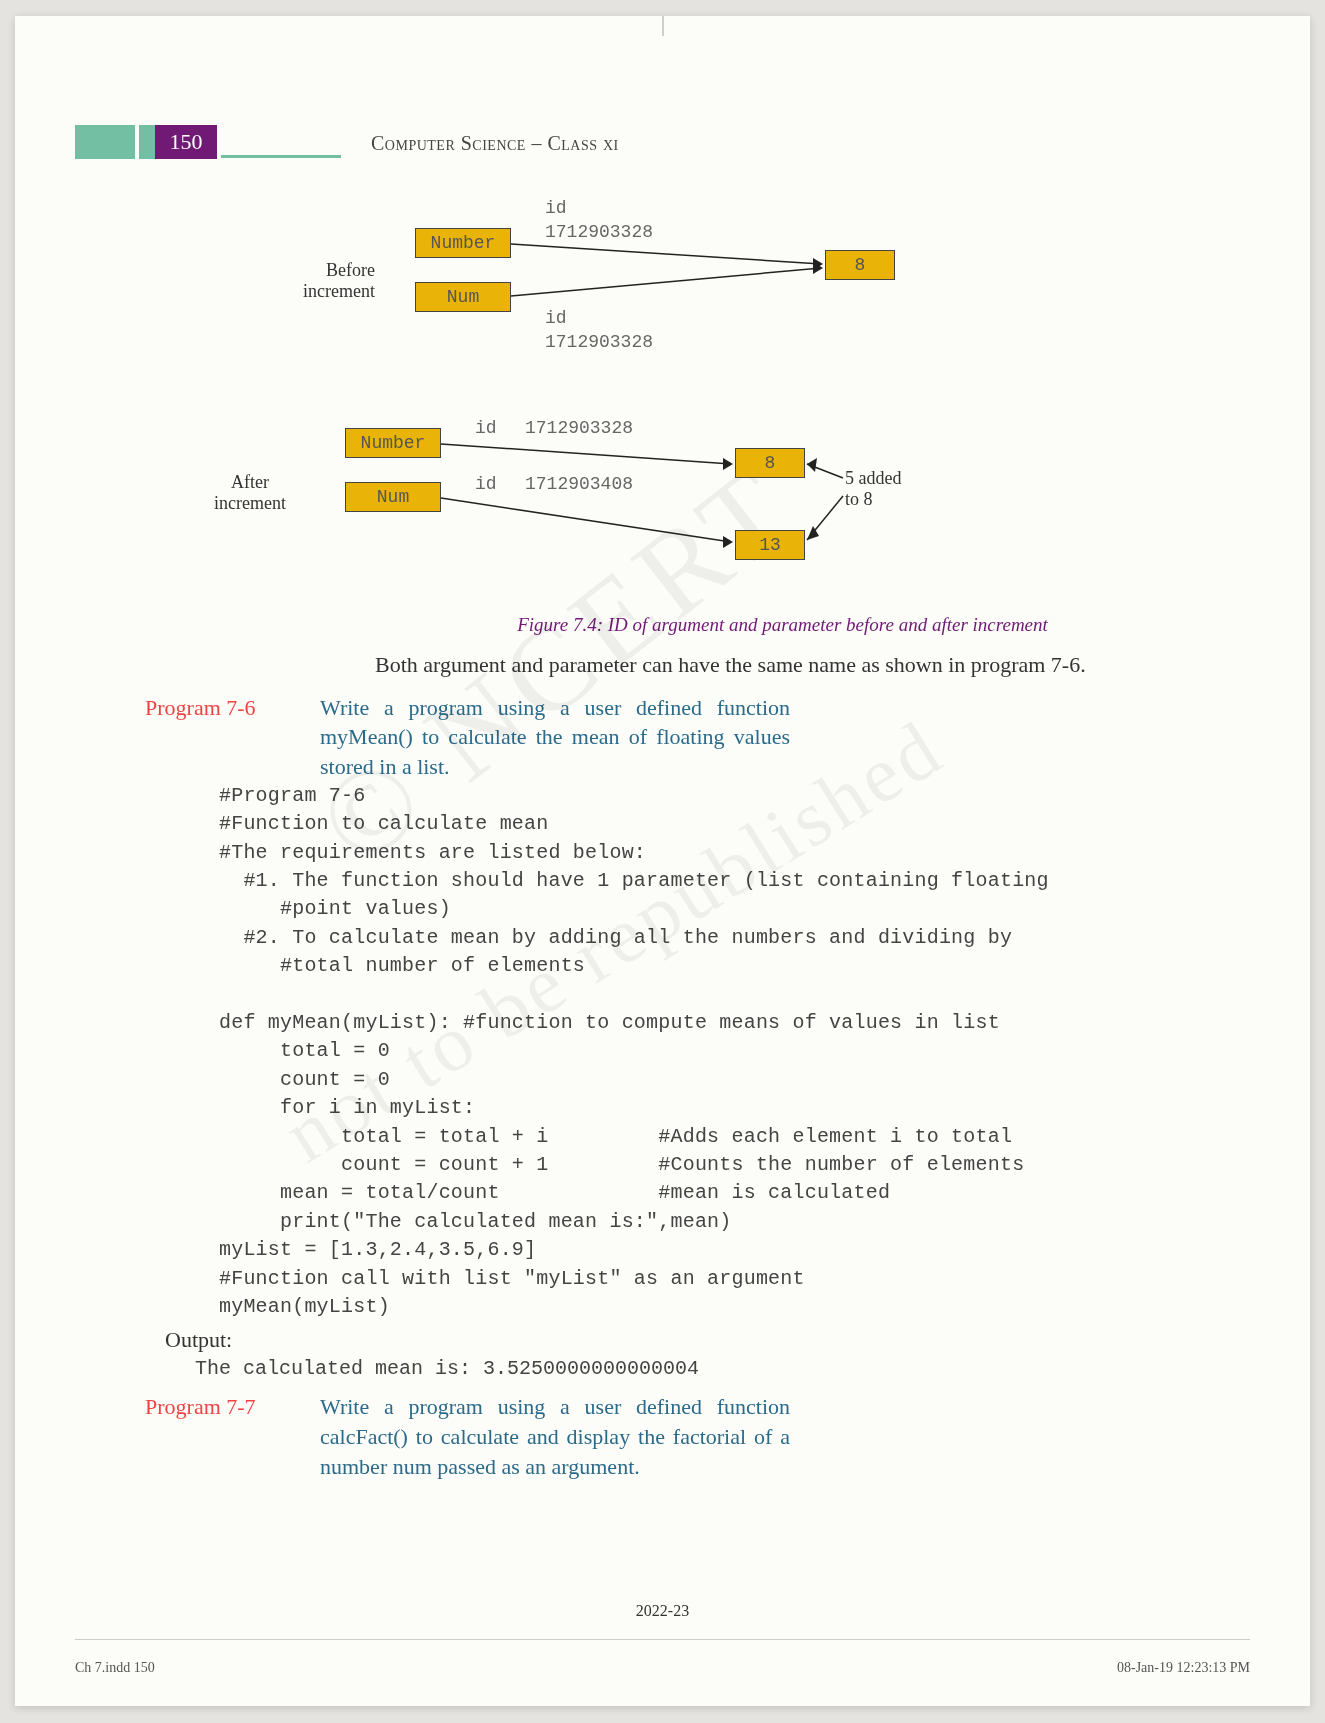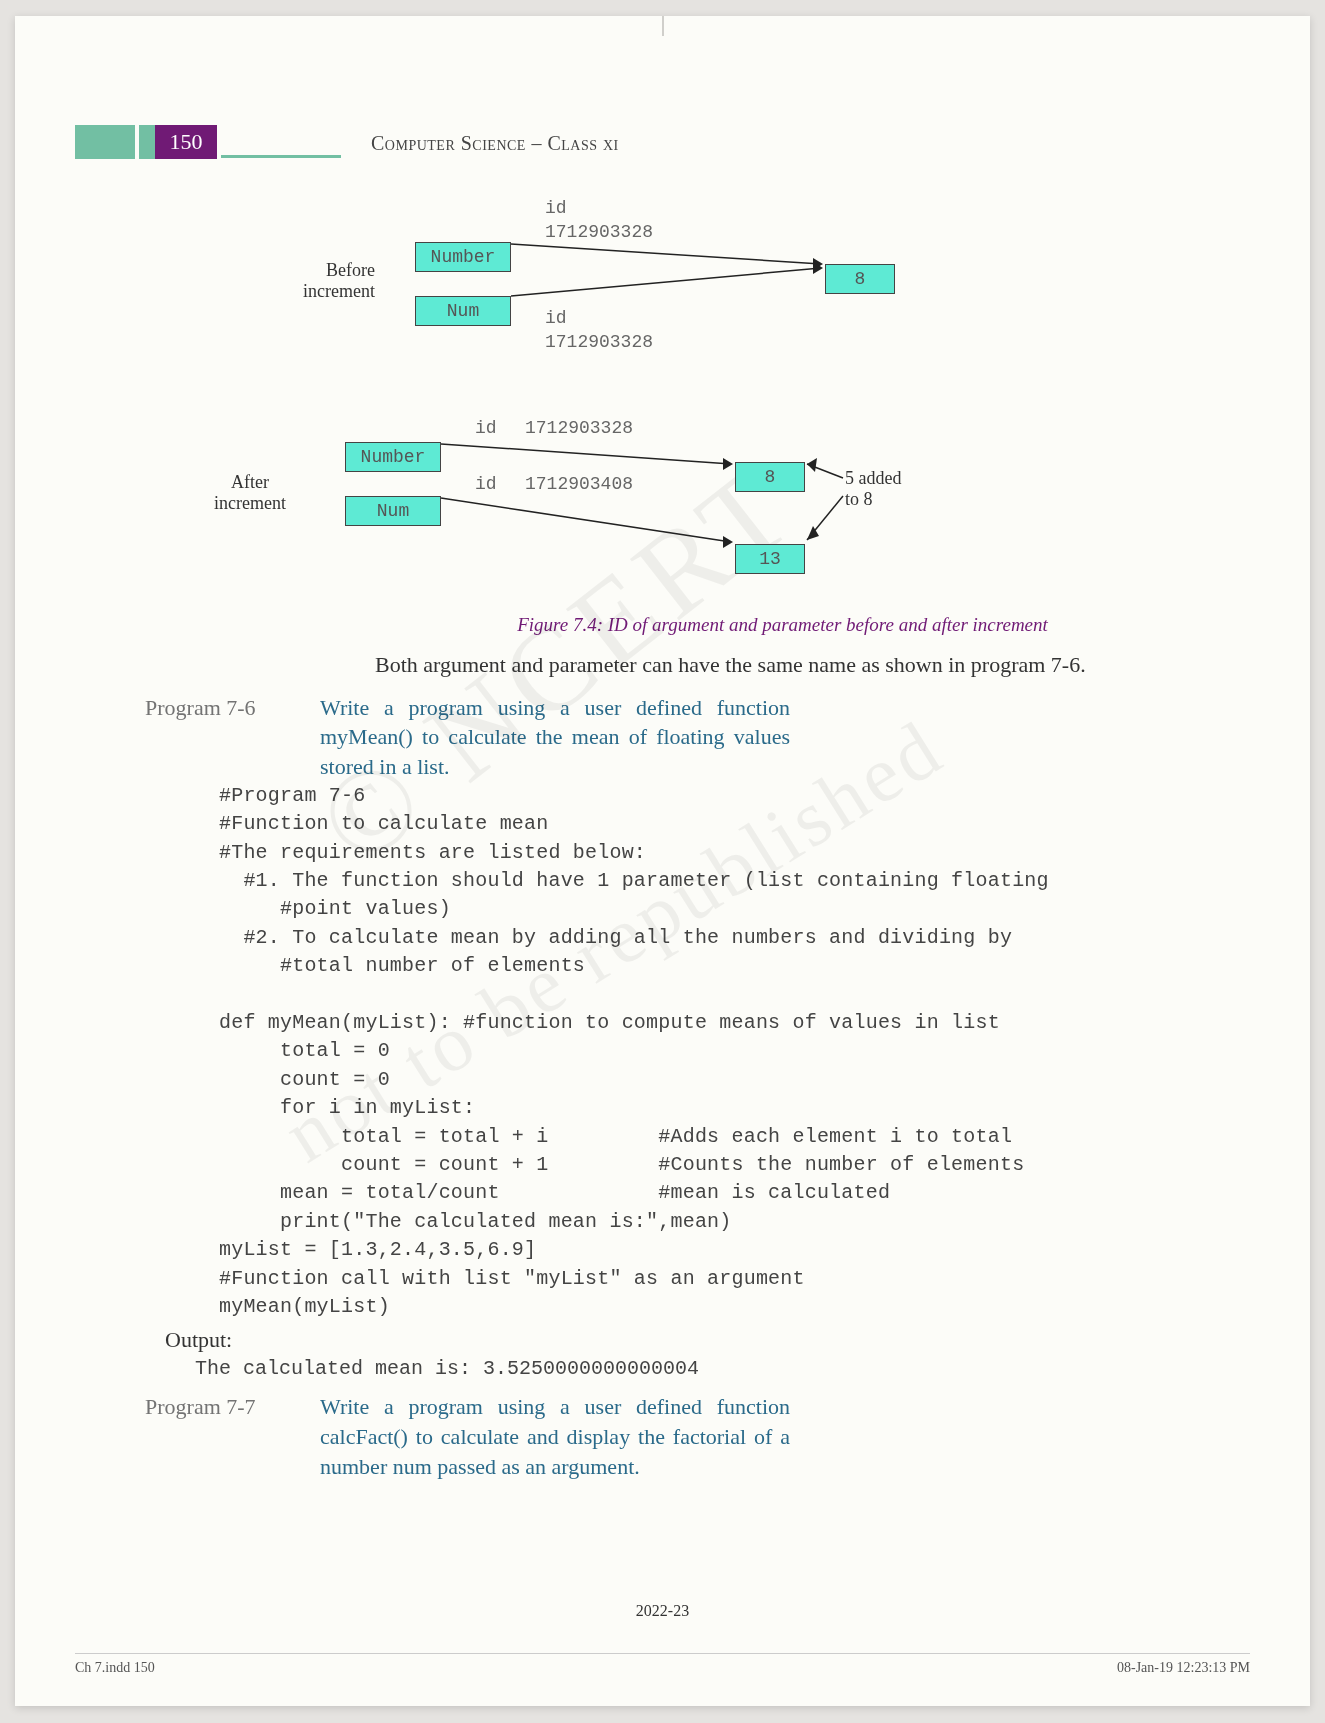--- a/index.html
+++ b/index.html
@@ -56,24 +56,23 @@
   .diagram-area {
     position: relative;
     height: 410px;
     margin-left: 280px;
     width: 720px;
     font-family: 'Courier New', monospace;
     font-size: 18px;
     color: #555;
   }
   .dbox {
-    position:absolute; border:1.5px solid #444; background:#5eead4;
+    position:absolute; border:1.5px solid #444; background:#eab308;
     padding: 4px 14px; font-family:'Courier New',monospace; font-size:18px;
     text-align: center;
-    margin-top: 14px;
   }
   .dlabel { position:absolute; font-family: Georgia, serif; font-size:18px; color:#333; }
   .idtxt  { position:absolute; font-family:'Courier New',monospace; font-size:18px; color:#666; }
   svg.arrows { position:absolute; top:0; left:0; width:720px; height:410px; }
   svg.arrows line { stroke:#222; stroke-width:1.5; }
   svg.arrows polygon { fill:#222; }
 
   .fig-caption {
     font-style: italic;
     font-size: 19px;
@@ -86,21 +85,21 @@
     font-size: 22px;
     margin-left: 260px;
     line-height: 1.4;
     text-align: justify;
   }
 
   .prog-head {
     display:flex; margin-top: 12px; line-height:1.35;
   }
   .prog-label {
-    color:#737373; font-size:22px; width:175px; margin-left: 30px; flex-shrink:0;
+    color:#ef4444; font-size:22px; width:175px; margin-left: 30px; flex-shrink:0;
   }
   .prog-desc {
     color:#2a6a8a; font-size:22px; text-align:justify; width:470px;
   }
 
   .code {
     font-family: 'Courier New', monospace;
     font-size: 20px;
     color: #444;
     white-space: pre;
@@ -115,21 +114,21 @@
     font-size: 20px; color:#444; margin-left: 80px; margin-top:4px;
   }
 
   .year-footer {
     position:absolute; bottom:86px; left:0; right:0; text-align:center;
     font-size: 16px; color:#333;
   }
   .print-footer {
     position:absolute; bottom:30px; left:60px; right:60px;
     display:flex; justify-content:space-between; font-size:14px; color:#555;
-    border-top:1px solid #ccc; padding-top:6px;
+    border-top:1px solid #ccc; padding-top:20px;
   }
 
   .watermark {
     position:absolute; font-size:120px; color:rgba(0,0,0,0.055);
     font-family: Georgia, serif; pointer-events:none; font-weight:400;
   }
   .wm1 { top: 580px; left: 260px; transform: rotate(-38deg); letter-spacing:8px;}
   .wm2 { top: 880px; left: 220px; transform: rotate(-32deg); font-size:80px; letter-spacing:4px;}
 </style>
 </head>

